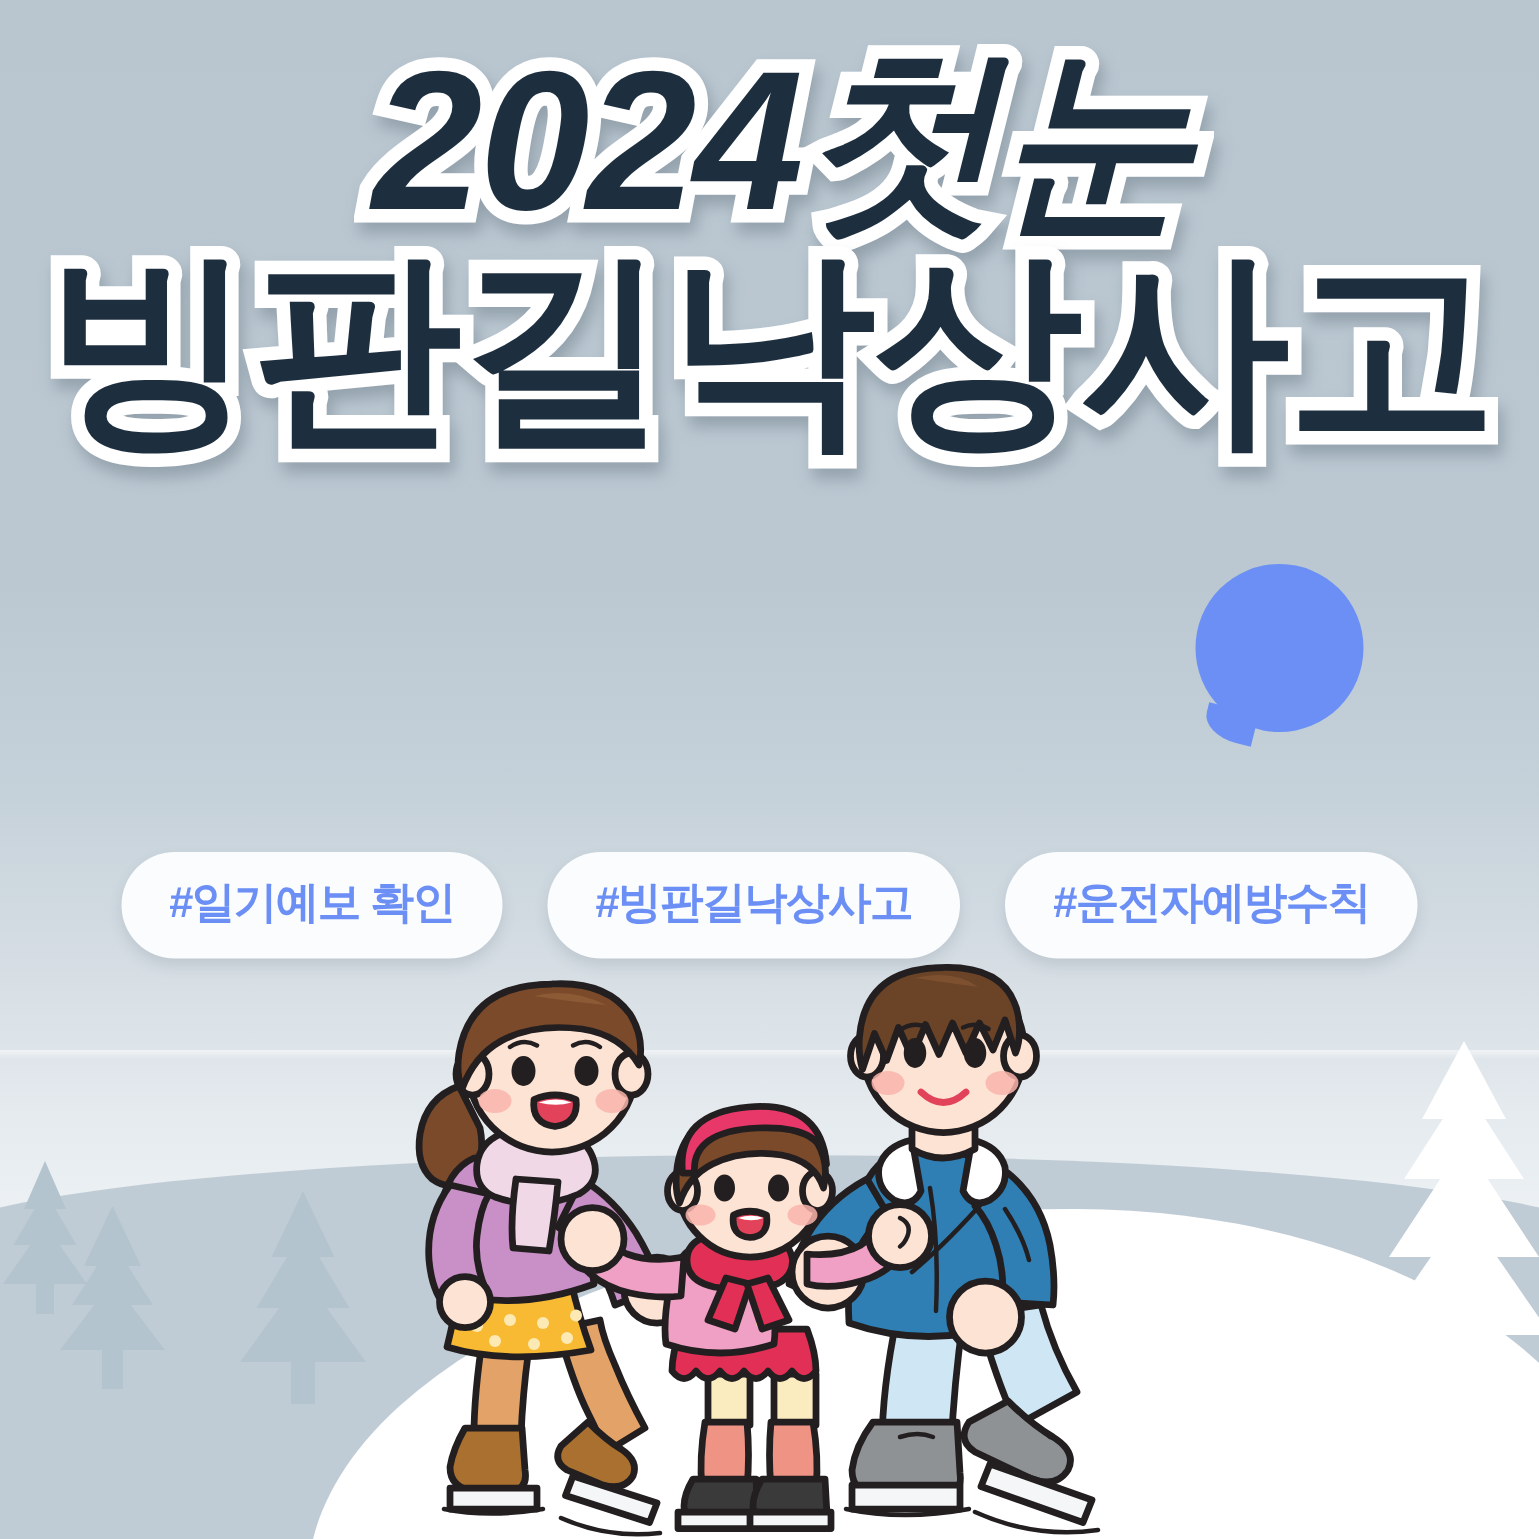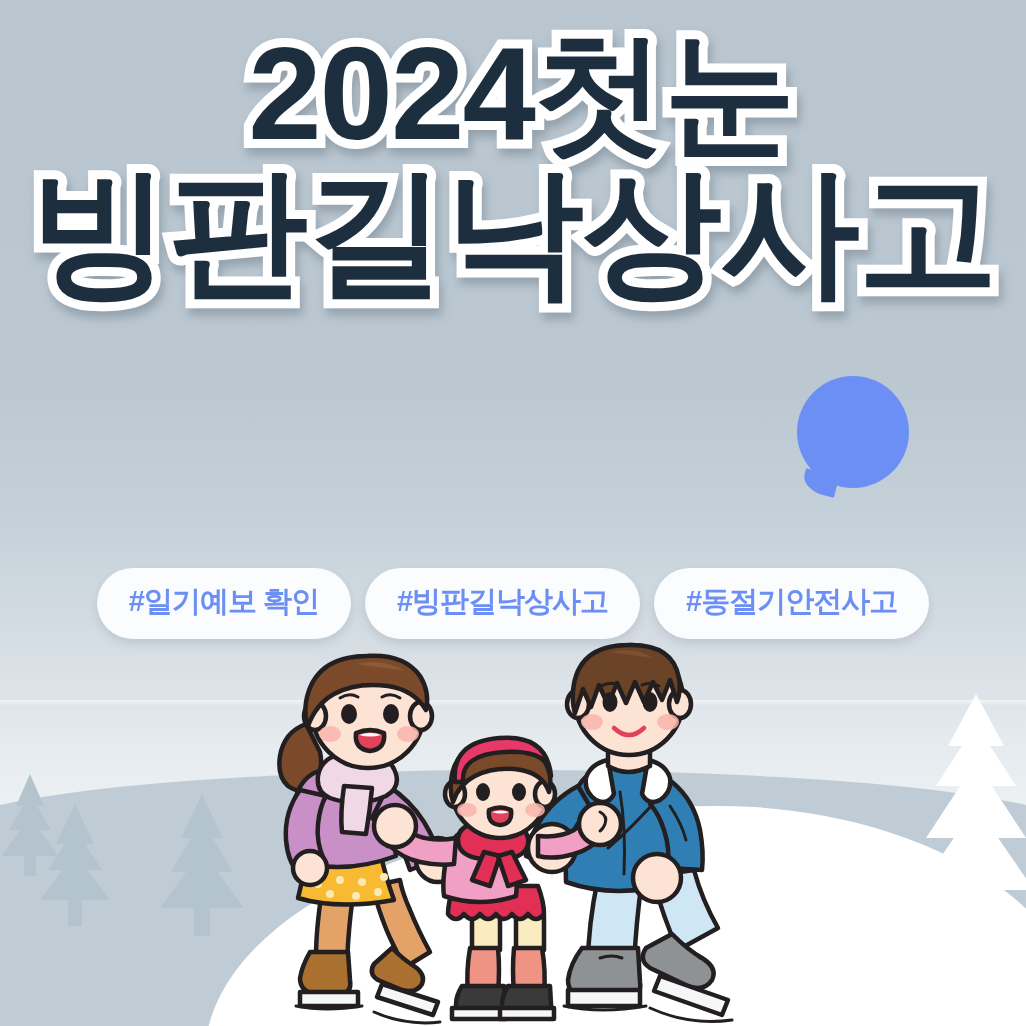--- a/index.html
+++ b/index.html
@@ -70,27 +70,27 @@
   .hl-line{
     display:block;
     color:#1d2f3f;
     font-weight:900;
     letter-spacing:-2px;
     line-height:1.0;
     -webkit-text-stroke:18px #ffffff;
     paint-order:stroke fill;
     filter:drop-shadow(3px 7px 5px rgba(60,75,90,.30));
   }
-  .hl-1{font-size:132px;margin:0 0 2px 16px;}
+  .hl-1{font-size:132px;margin:0 0 2px 16px;font-style:italic;}
   .hl-2{font-size:140px;margin:0 0 2px 0;}
   .hl-3{font-size:128px;margin:0;}
   
   .tags{
     position:absolute;left:0;right:0;top:568px;
-    display:flex;justify-content:center;align-items:flex-start;gap:14px;
+    display:flex;justify-content:center;align-items:flex-start;gap:30px;
   }
   .tag{
     background:#fbfcfd;
     color:#6b8ff5;
     font-size:29px;font-weight:700;
     padding:14px 32px 17px 32px;
     border-radius:40px;
     box-shadow:0 5px 9px rgba(80,95,110,.16);
     white-space:nowrap;
     letter-spacing:-1px;
@@ -171,21 +171,21 @@
   <div class="bubble"></div>
 
   <div class="headline">
     <span class="hl-line hl-1">2024첫눈</span>
     <span class="hl-line hl-2">빙판길낙상사고</span>
   </div>
 
   <div class="tags">
     <div class="tag">#일기예보 확인</div>
     <div class="tag">#빙판길낙상사고</div>
-    <div class="tag">#동절기안전사고</div>
+    <div class="tag">#운전자예방수칙</div>
   </div>
 
   <div class="family">
   <svg viewBox="0 0 1026 1026" xmlns="http://www.w3.org/2000/svg">
     <defs>
       <style>
         .ln{stroke:#231f20;stroke-width:4.5;stroke-linejoin:round;stroke-linecap:round;}
         .ln3{stroke:#231f20;stroke-width:3;stroke-linecap:round;fill:none;}
         .skin{fill:#fde3d4;}
         .hairM{fill:#7b4a2a;}

